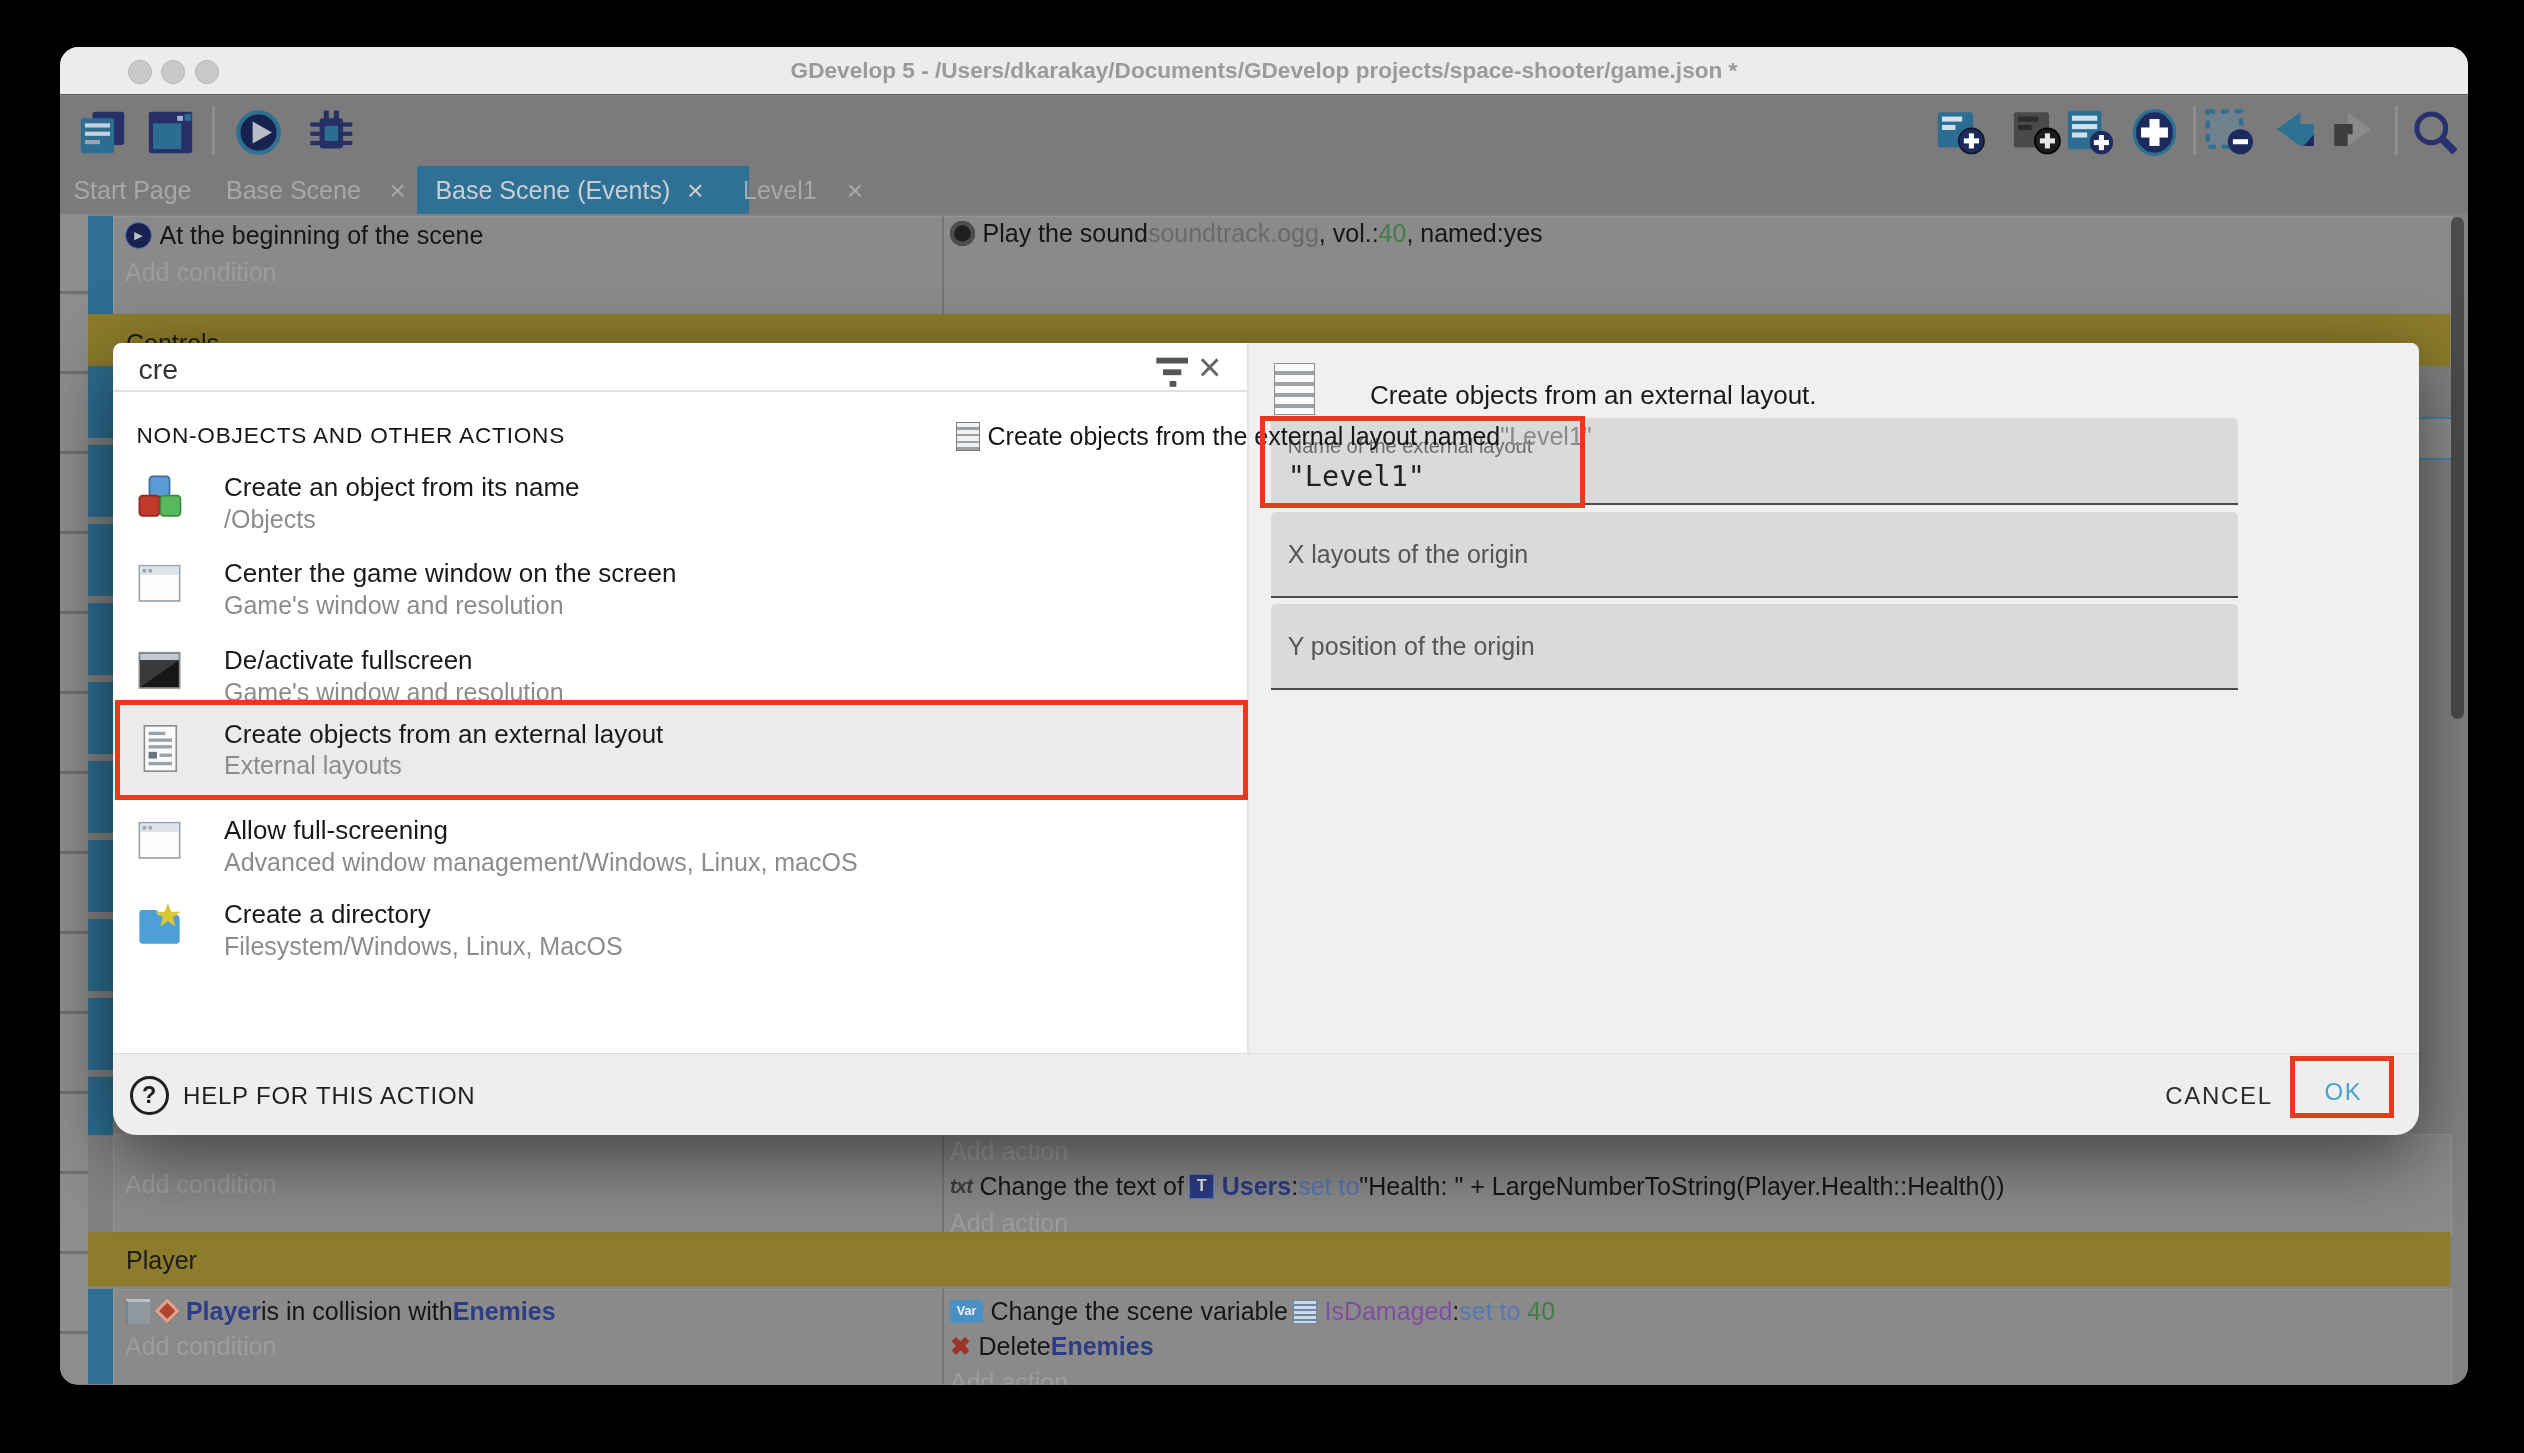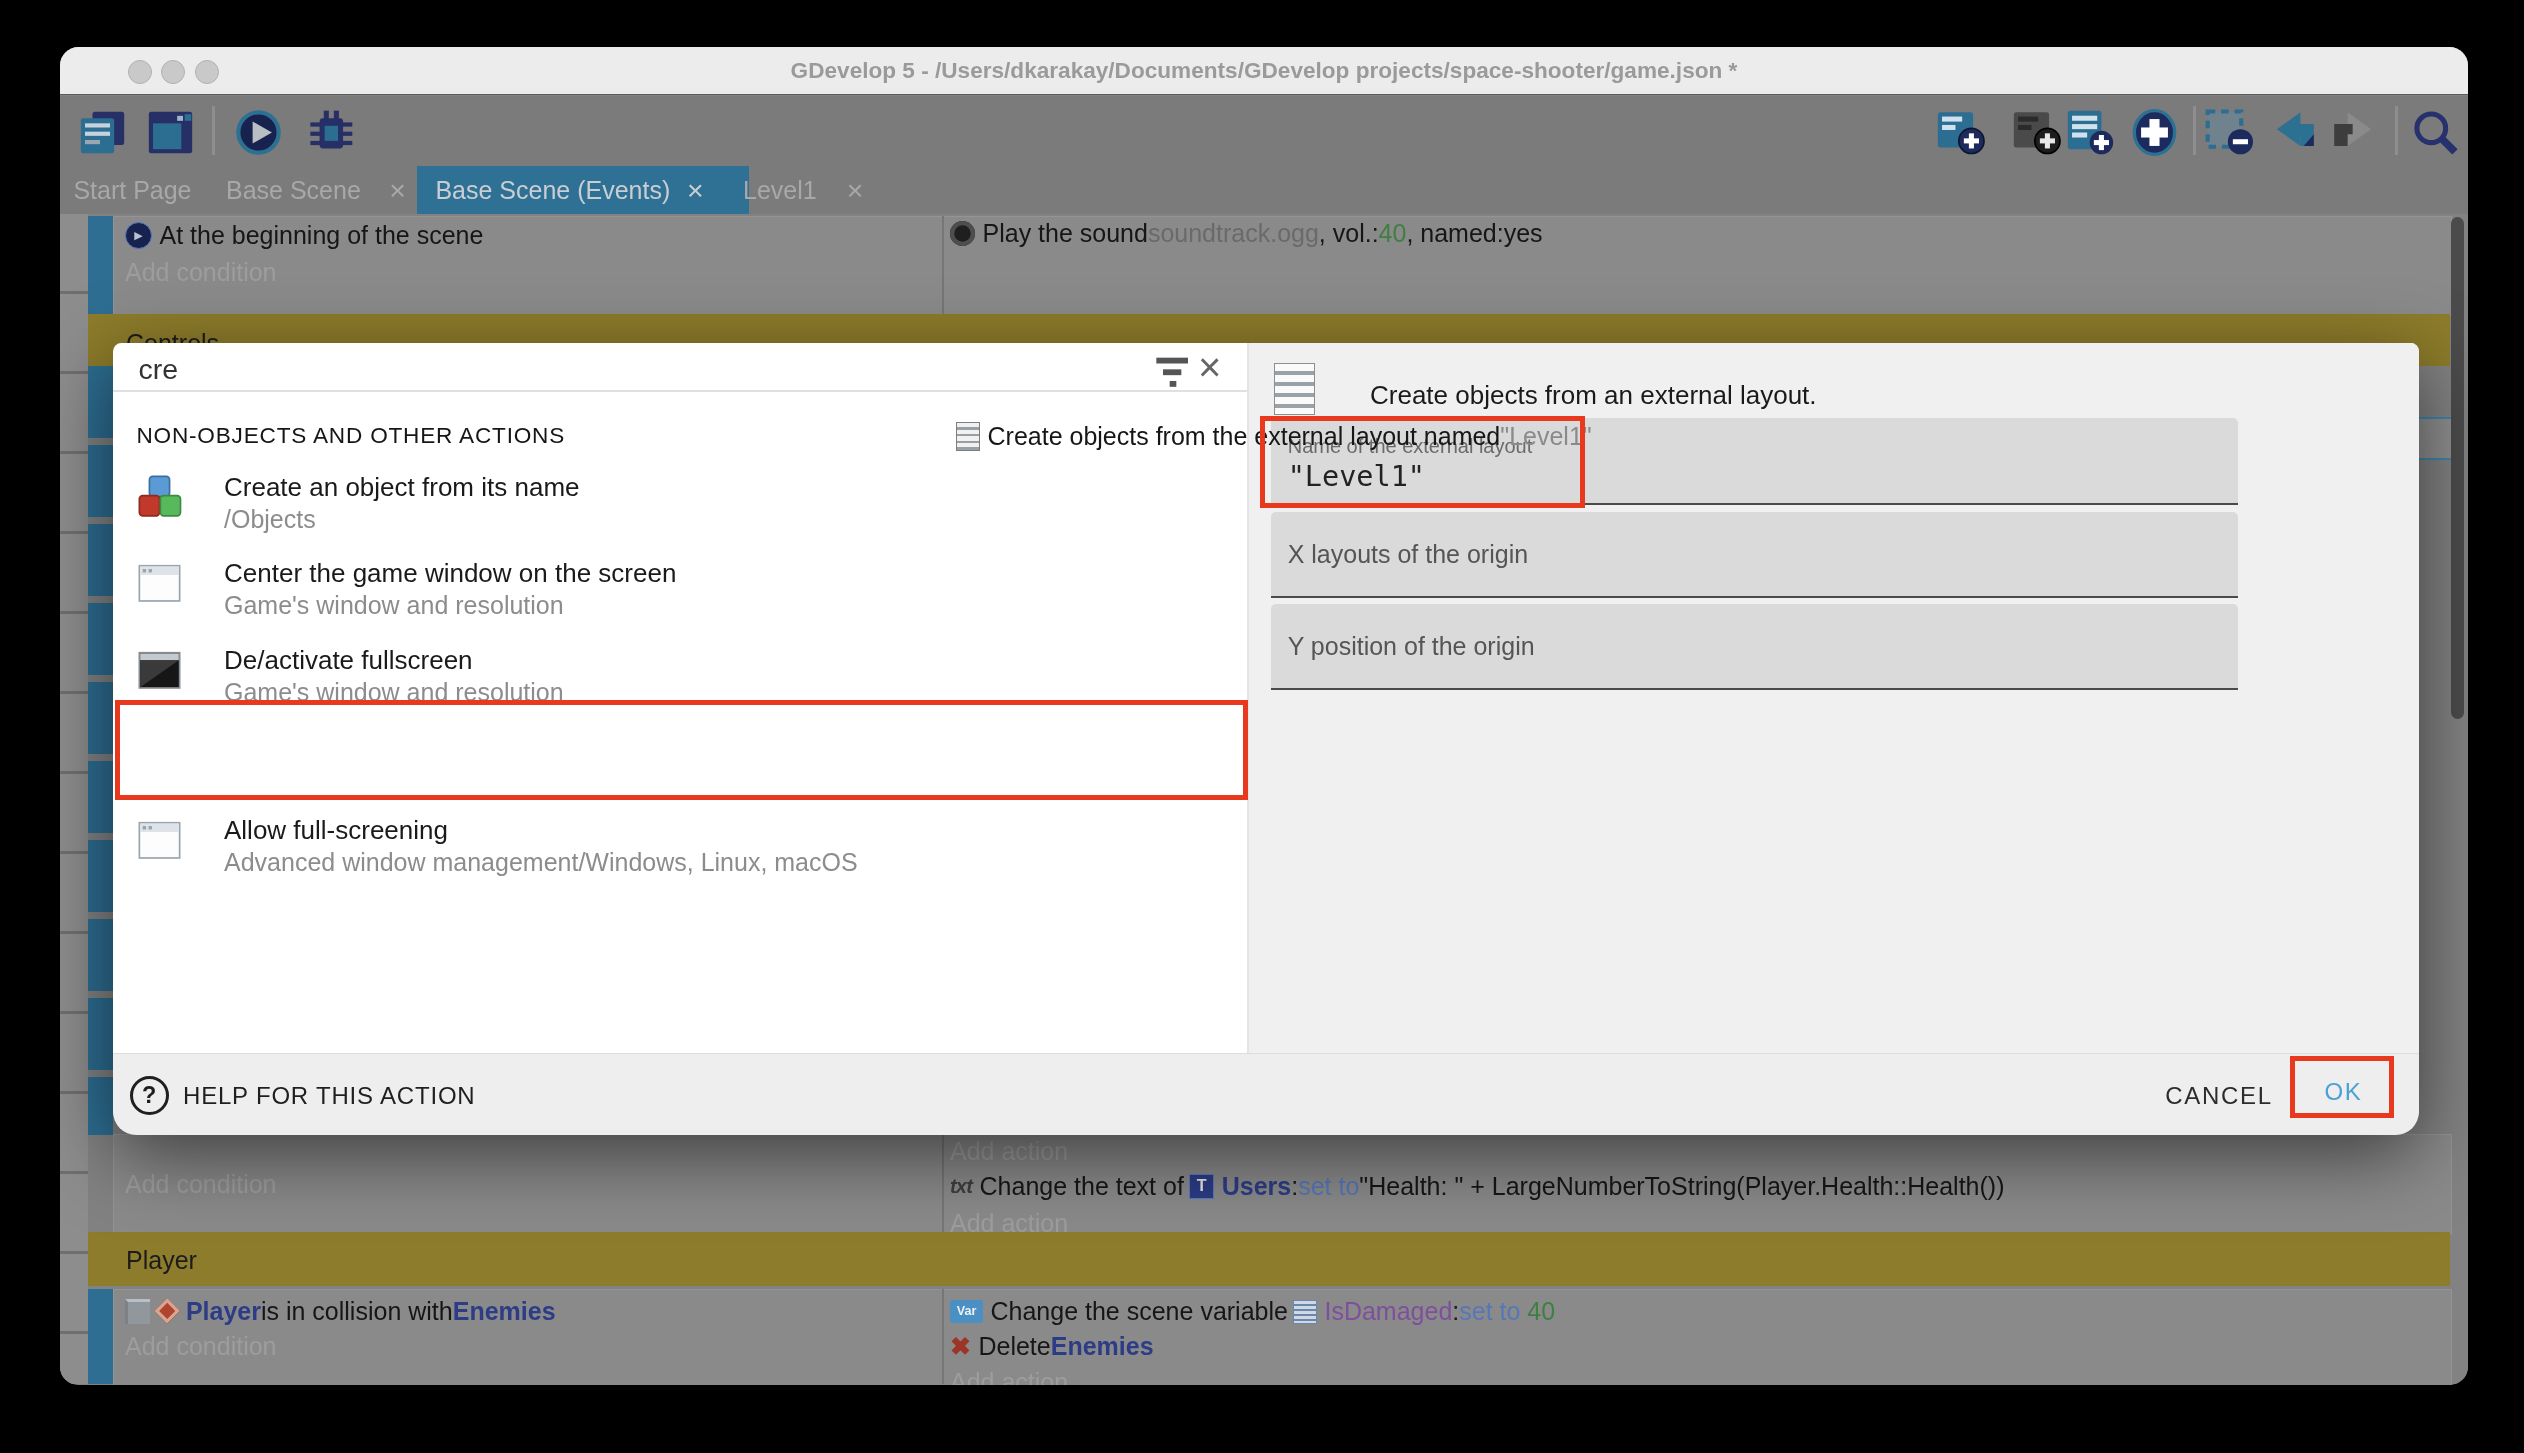--- a/index.html
+++ b/index.html
@@ -373,31 +373,57 @@
         <span class="abs lic">
           <svg width="47" height="47" viewBox="0 0 56 56">
               <rect x="4" y="8" width="48" height="42" fill="#161616" stroke="#858c92" stroke-width="2"></rect>
               <rect x="5" y="9" width="46" height="8" fill="#c4cacf"></rect>
               <polygon points="5,17 51,17 5,49" fill="#3a3a3a"></polygon>
             </svg>
         </span>
         <span class="abs t">De/activate fullscreen</span>
         <span class="abs s">Game's window and resolution</span>
       </div>
+      <div class="abs litem litem-sel" style="top:359px;height:97px;">
+        <span class="abs lic" style="top:23.4px;">
+          <svg width="47" height="47" viewBox="0 0 56 56">
+              <rect x="10" y="1" width="38" height="54" fill="#fafafa" stroke="#8e8e8e" stroke-width="2"></rect>
+              <rect x="15" y="8" width="20" height="4" fill="#9aa2a8"></rect>
+              <rect x="15" y="16" width="28" height="4" fill="#9aa2a8"></rect>
+              <rect x="15" y="24" width="28" height="4" fill="#9aa2a8"></rect>
+              <rect x="15" y="32" width="10" height="8" fill="#6d757c"></rect>
+              <rect x="28" y="34" width="15" height="4" fill="#9aa2a8"></rect>
+              <rect x="15" y="44" width="28" height="4" fill="#9aa2a8"></rect>
+            </svg>
+        </span>
+        <span class="abs t" style="top:16.7px;">Create objects from an external layout</span>
+        <span class="abs s" style="top:49px;">External layouts</span>
+      </div>
       <div class="abs litem" style="top:460px;">
         <span class="abs lic">
           <svg width="47" height="47" viewBox="0 0 56 56">
               <rect x="4" y="8" width="48" height="42" fill="#fdfdfd" stroke="#9aa4ac" stroke-width="2"></rect>
               <rect x="5" y="9" width="46" height="10" fill="#dde3e8"></rect>
               <rect x="8" y="12" width="4" height="4" fill="#9aa4ac"></rect>
               <rect x="15" y="12" width="4" height="4" fill="#9aa4ac"></rect>
             </svg>
         </span>
         <span class="abs t">Allow full-screening</span>
         <span class="abs s">Advanced window management/Windows, Linux, macOS</span>
+      </div>
+      <div class="abs litem" style="top:544px;">
+        <span class="abs lic">
+          <svg width="47" height="47" viewBox="0 0 56 56">
+              <rect x="4" y="12" width="22" height="10" rx="3" fill="#4d9fd6"></rect>
+              <rect x="4" y="18" width="48" height="34" rx="4" fill="#4d9fd6"></rect>
+              <polygon points="38,4 42,14 53,14 44,21 47,32 38,25 29,32 32,21 23,14 34,14" fill="#d8c832"></polygon>
+            </svg>
+        </span>
+        <span class="abs t">Create a directory</span>
+        <span class="abs s">Filesystem/Windows, Linux, MacOS</span>
       </div>
 
       <div class="abs panel-div"></div>
       <div class="abs detail">
         <span class="abs hdr-paper" style="left:25px;top:20px;"></span>
         <span class="abs detail-title">Create objects from an external layout.</span>
 
         <div class="abs dfield" style="top:75px;height:85px;">
           <span class="abs lbl">Name of the external layout</span>
           <span class="abs val">"Level1"</span>

